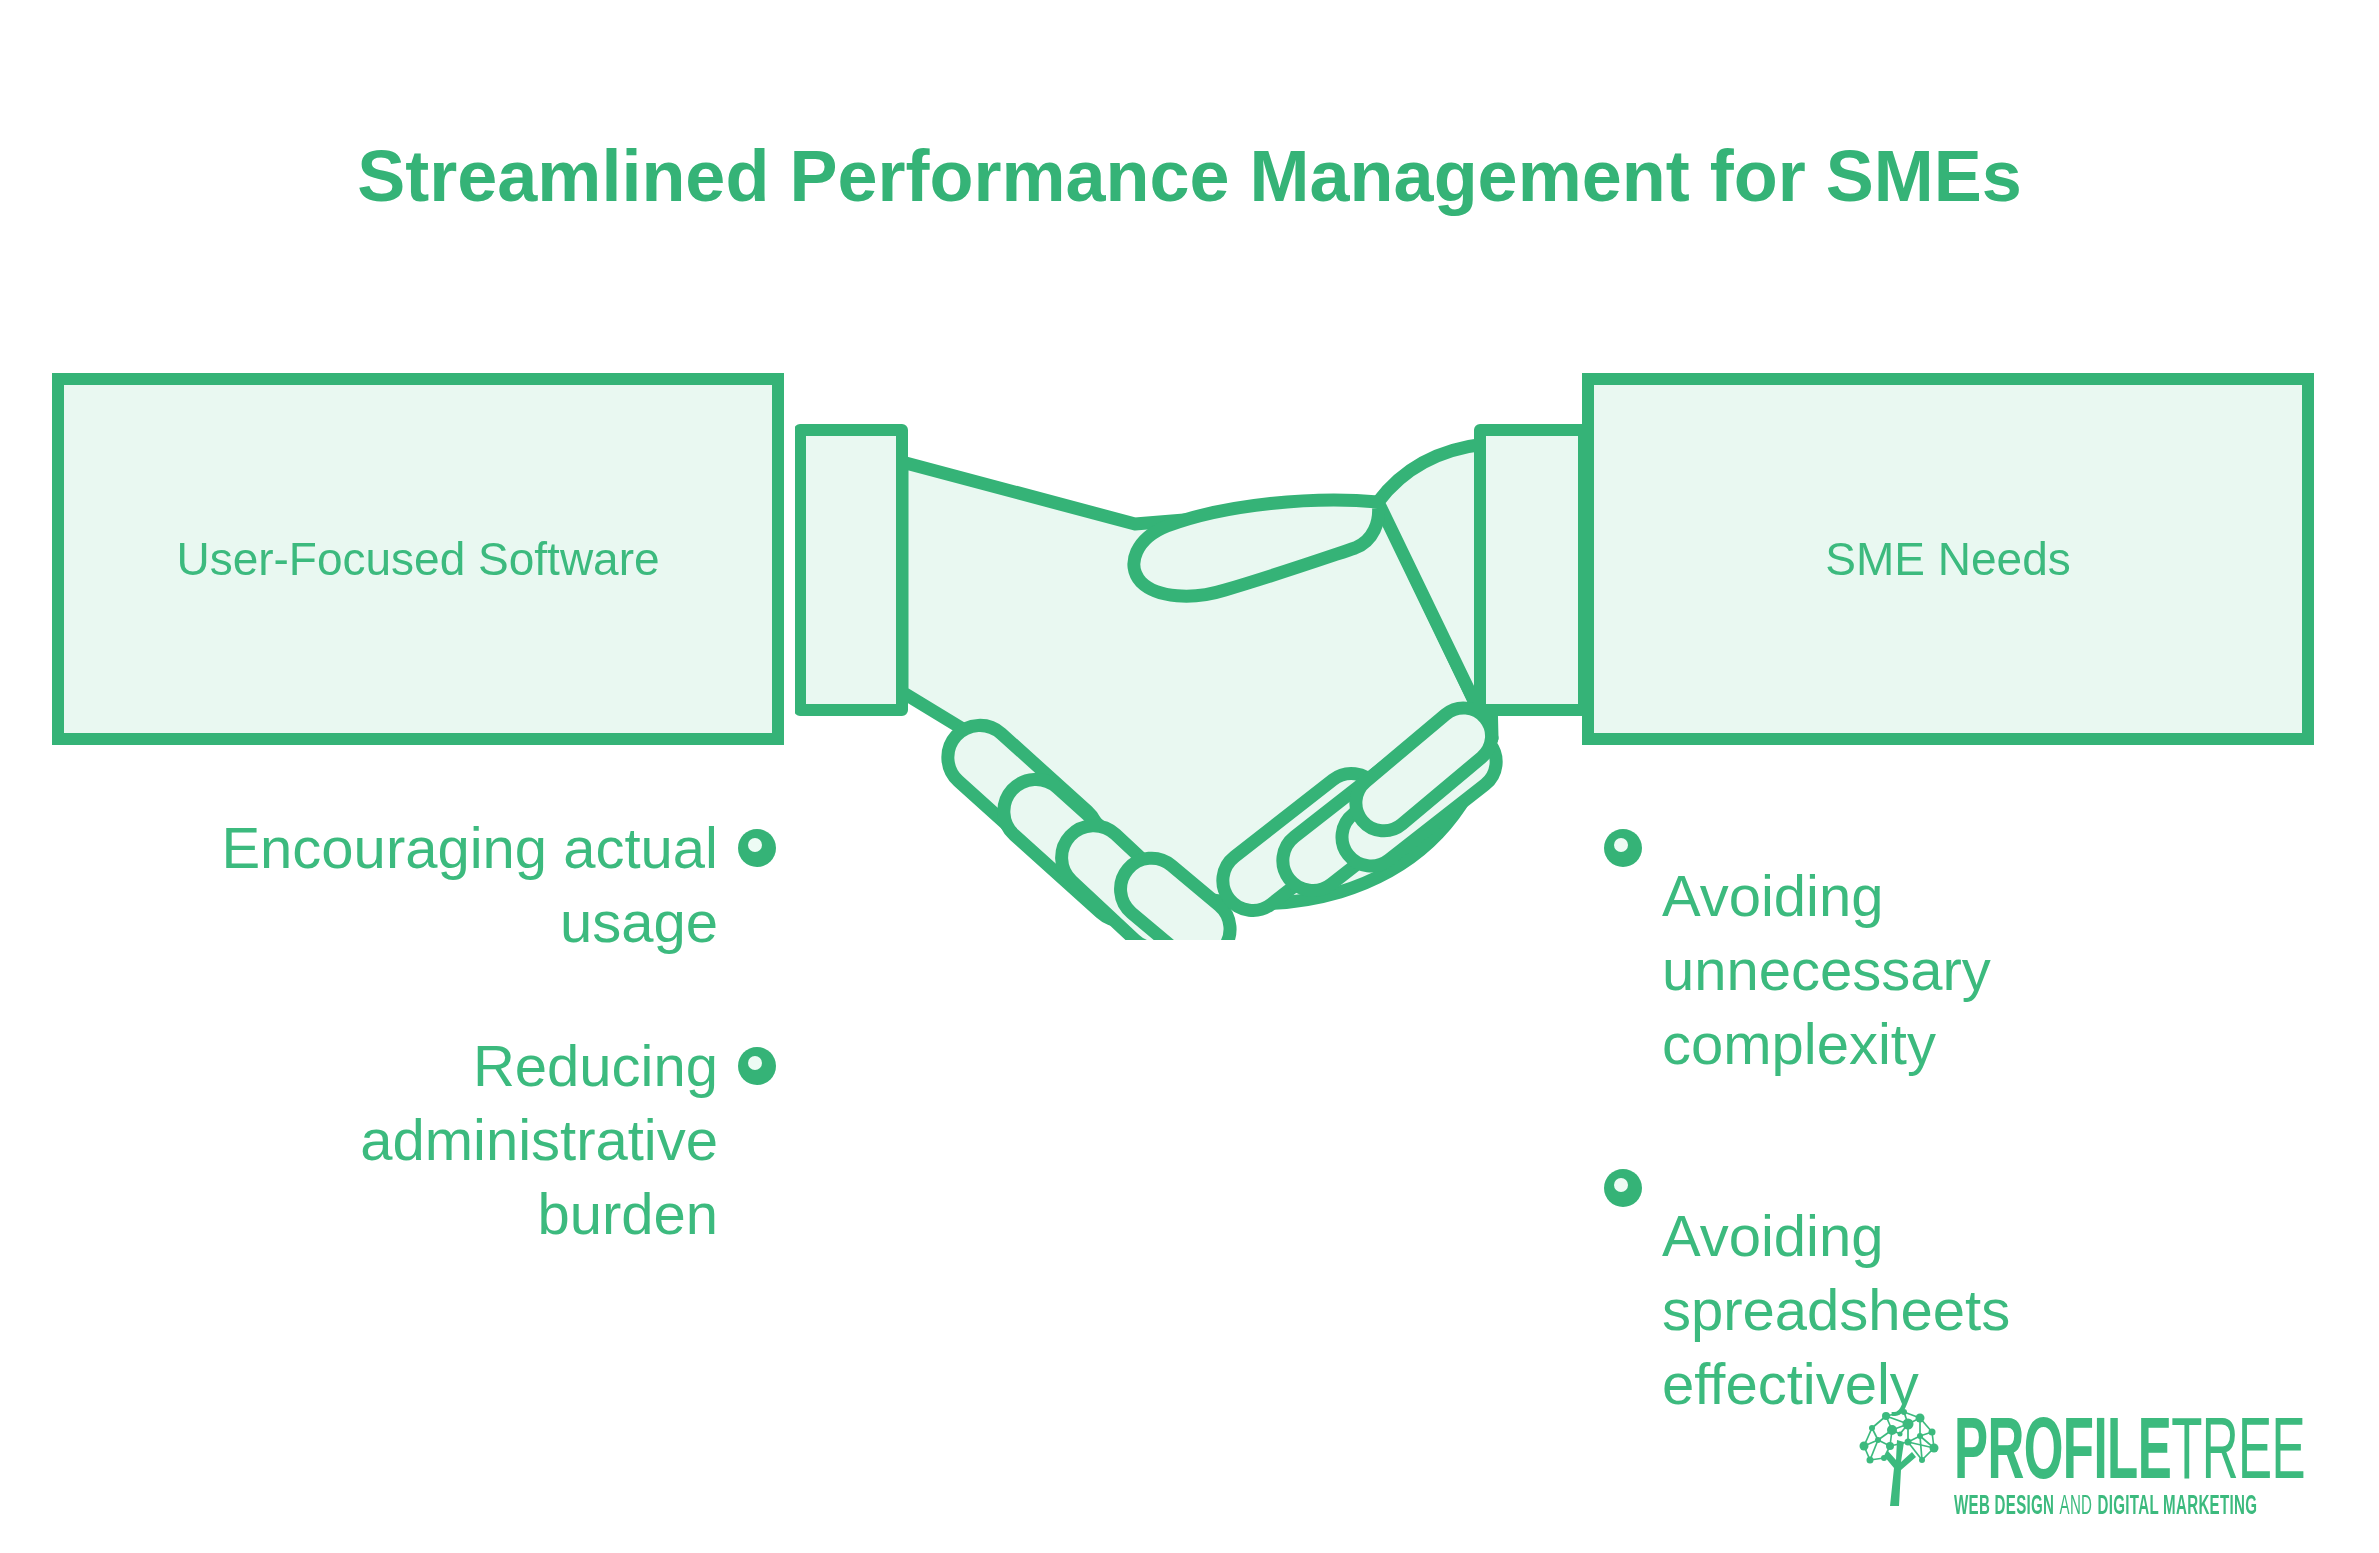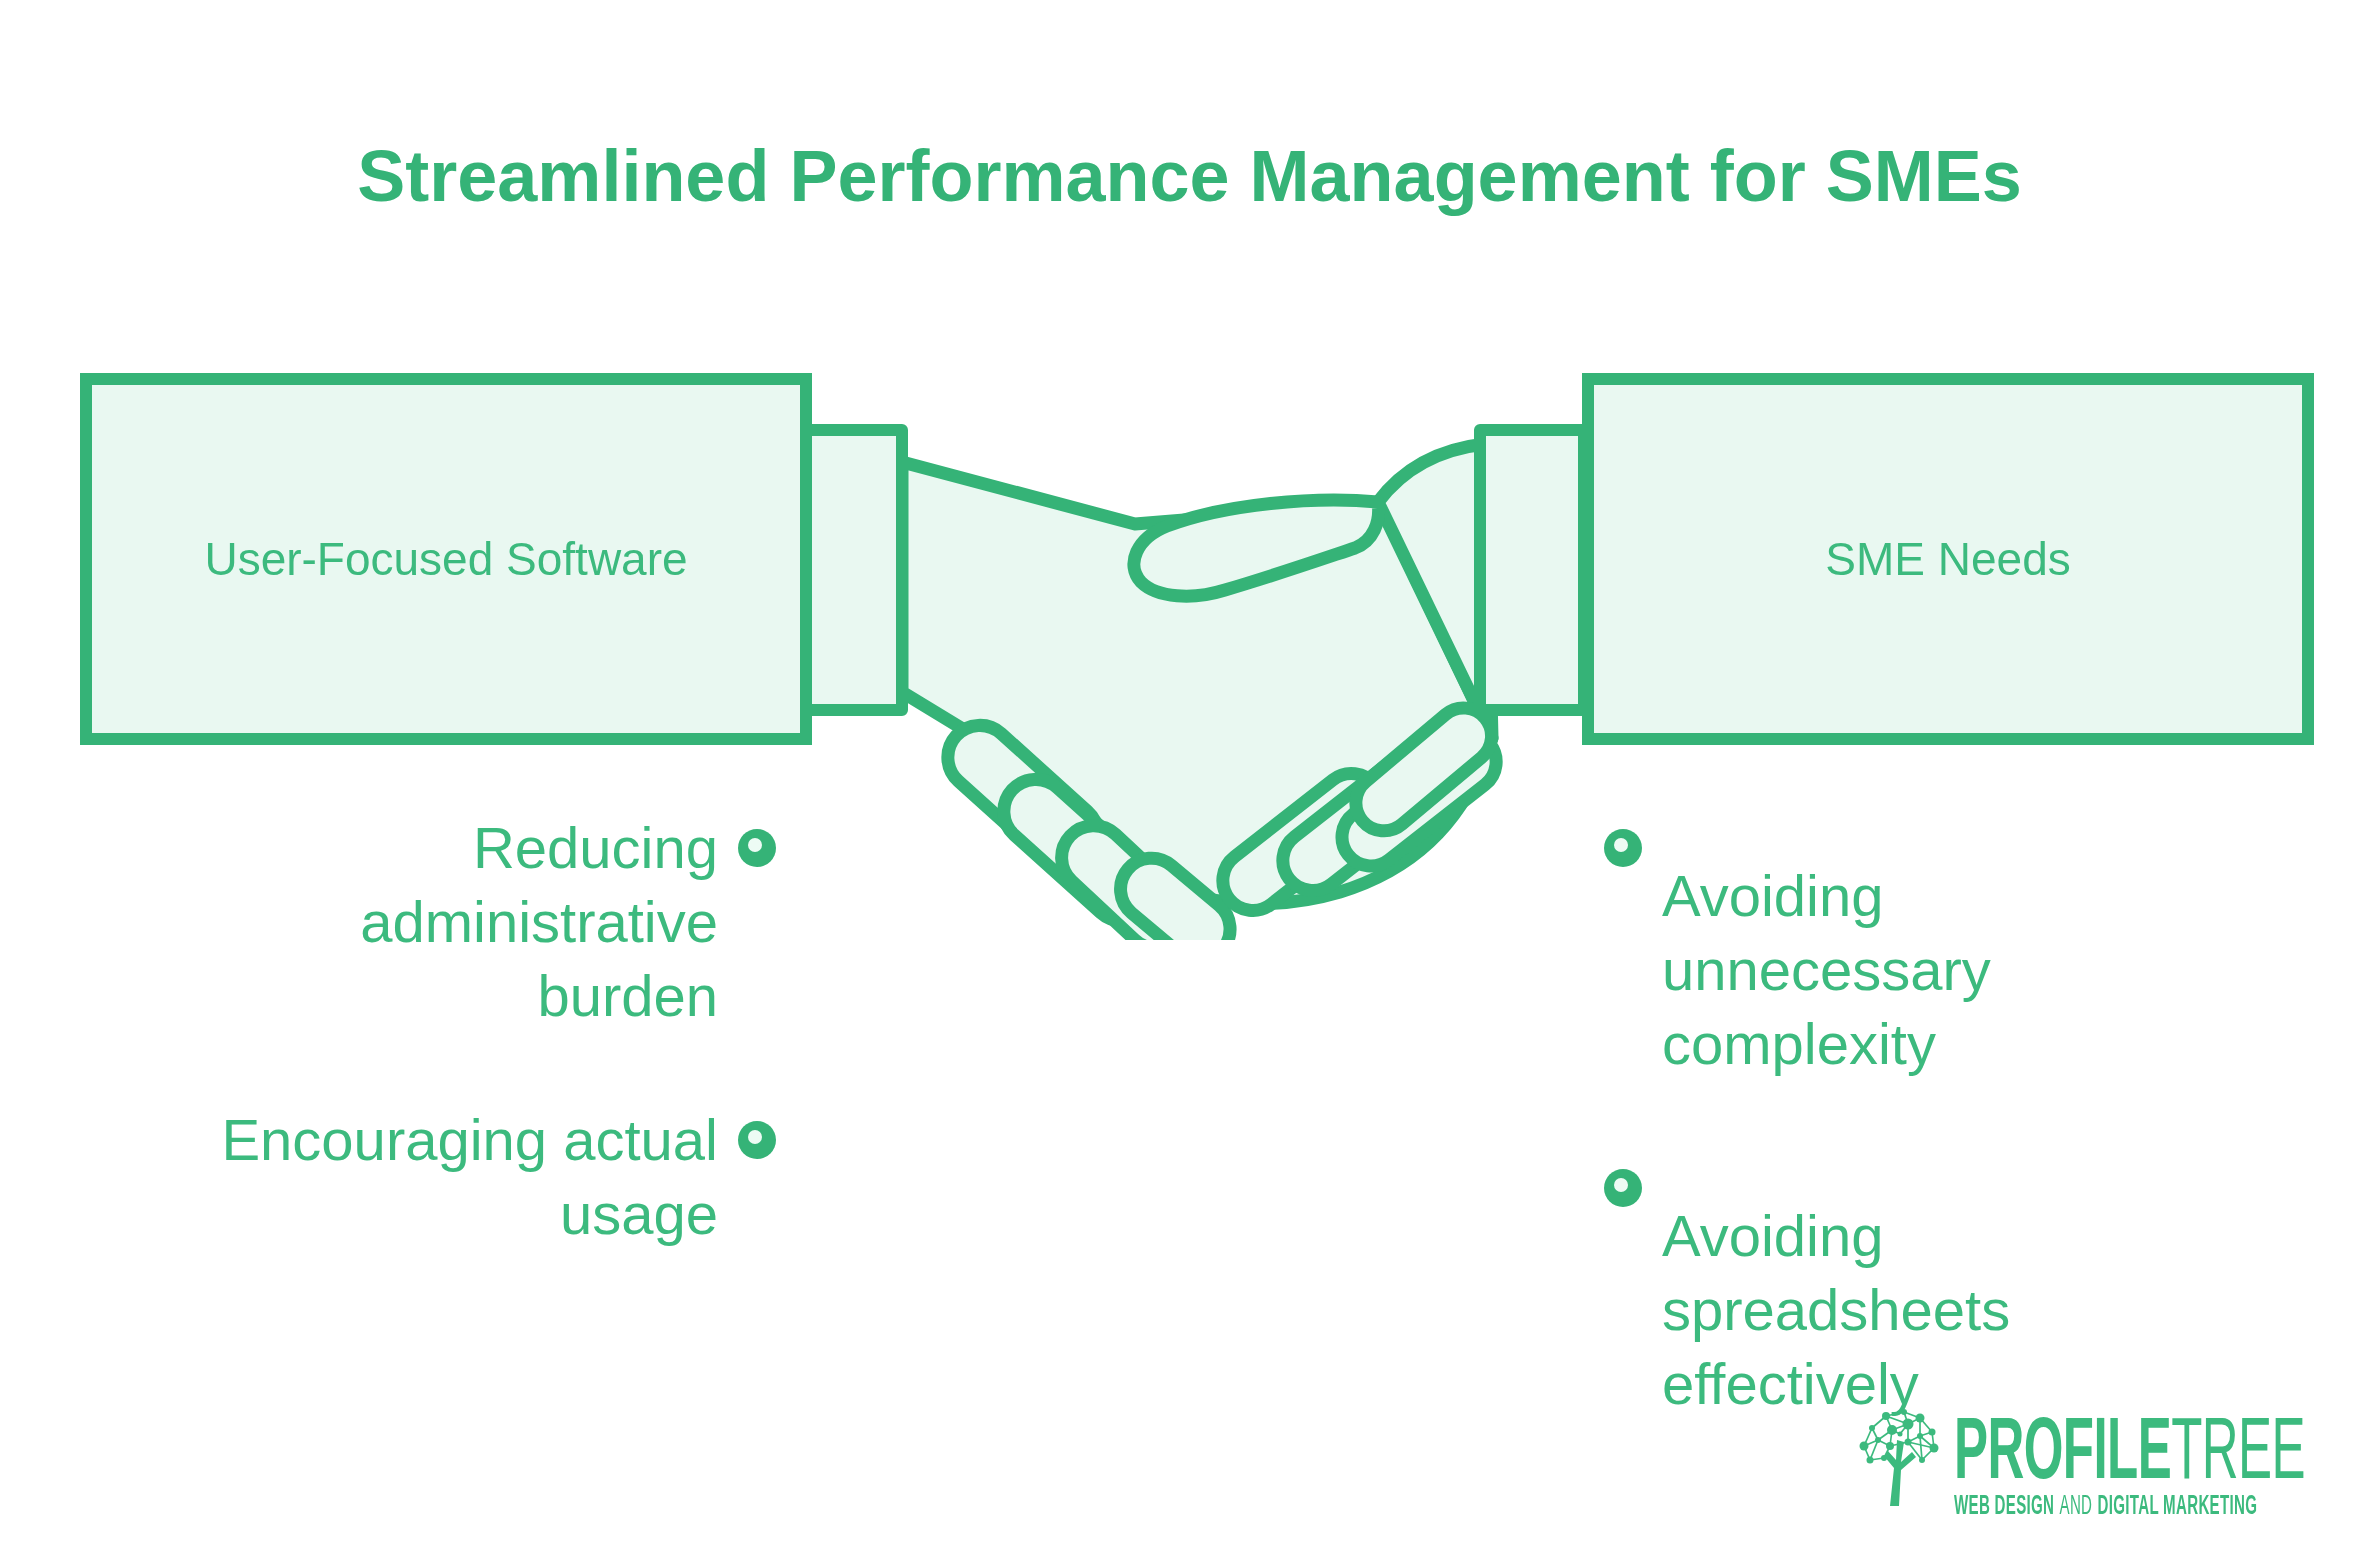--- a/index.html
+++ b/index.html
@@ -34,21 +34,21 @@
     top:373px;
     width:732px;
     height:372px;
     background:var(--light-fill,#e9f8f1);
     border:12px solid var(--green-deep,#35b377);
     display:flex;
     align-items:center;
     justify-content:center;
     z-index:2;
   }
-  #left-box{left:80px;}
+  #left-box{left:52px;}
   #right-box{left:1582px;}
   .box-label{
     font-size:46px;
     font-weight:400;
     color:var(--green,#3cba7e);
     text-align:center;
   }
   
   #handshake{
     position:absolute;
@@ -183,28 +183,28 @@
                        C578,141 586,122 583,102 Z"></path>
   </g>
   <g>
     <rect class="hs cuff" x="5" y="30" width="102" height="280"></rect>
     <rect class="hs cuff" x="685" y="30" width="104" height="280"></rect>
   </g>
 </svg>
 
 <div class="bullet-list" id="left-bullets">
   <div class="bullet-item">
+    <div class="bullet-text">Encouraging actual
+usage</div>
+    <span class="marker"></span>
+  </div>
+  <div class="bullet-item">
     <div class="bullet-text">Reducing
 administrative
 burden</div>
-    <span class="marker"></span>
-  </div>
-  <div class="bullet-item">
-    <div class="bullet-text">Encouraging actual
-usage</div>
     <span class="marker"></span>
   </div>
 </div>
 
 <div class="bullet-list" id="right-bullets">
   <div class="bullet-item">
     <span class="marker"></span>
     <div class="bullet-text">Avoiding
 unnecessary
 complexity</div>

